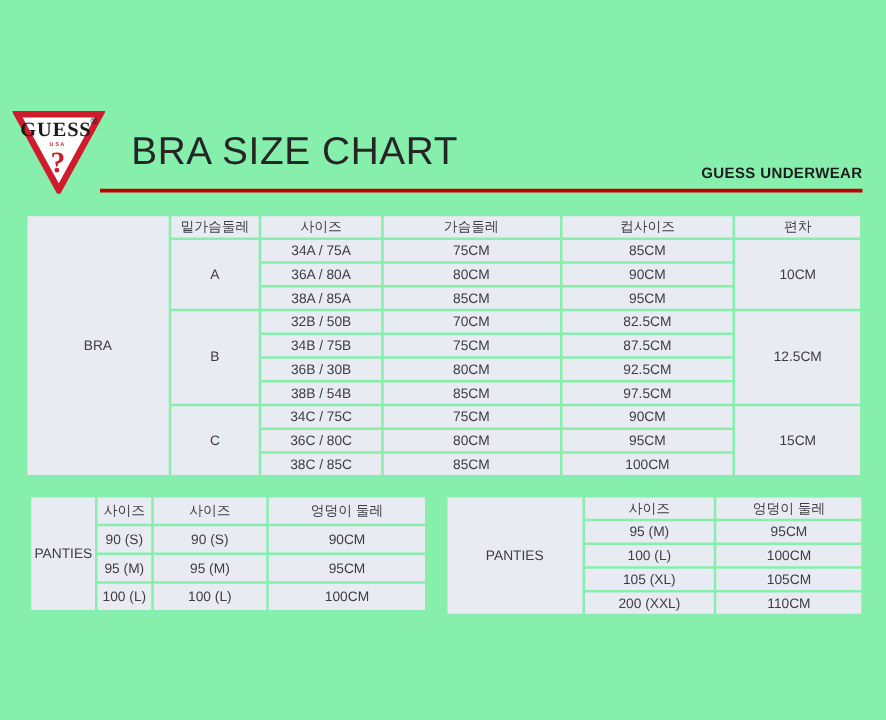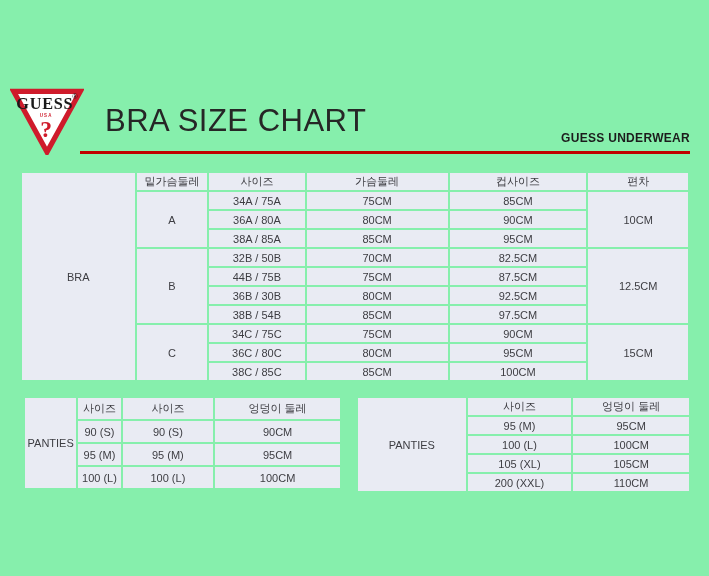--- a/index.html
+++ b/index.html
@@ -101,21 +101,21 @@
     </tr>
 
     <tr>
       <td rowspan="4">B</td>
       <td>32B / 50B</td>
       <td>70CM</td>
       <td>82.5CM</td>
       <td rowspan="4">12.5CM</td>
     </tr>
     <tr>
-      <td>44B / 75B</td>
+      <td>34B / 75B</td>
       <td>75CM</td>
       <td>87.5CM</td>
     </tr>
     <tr>
       <td>36B / 30B</td>
       <td>80CM</td>
       <td>92.5CM</td>
     </tr>
     <tr>
       <td>38B / 54B</td>

